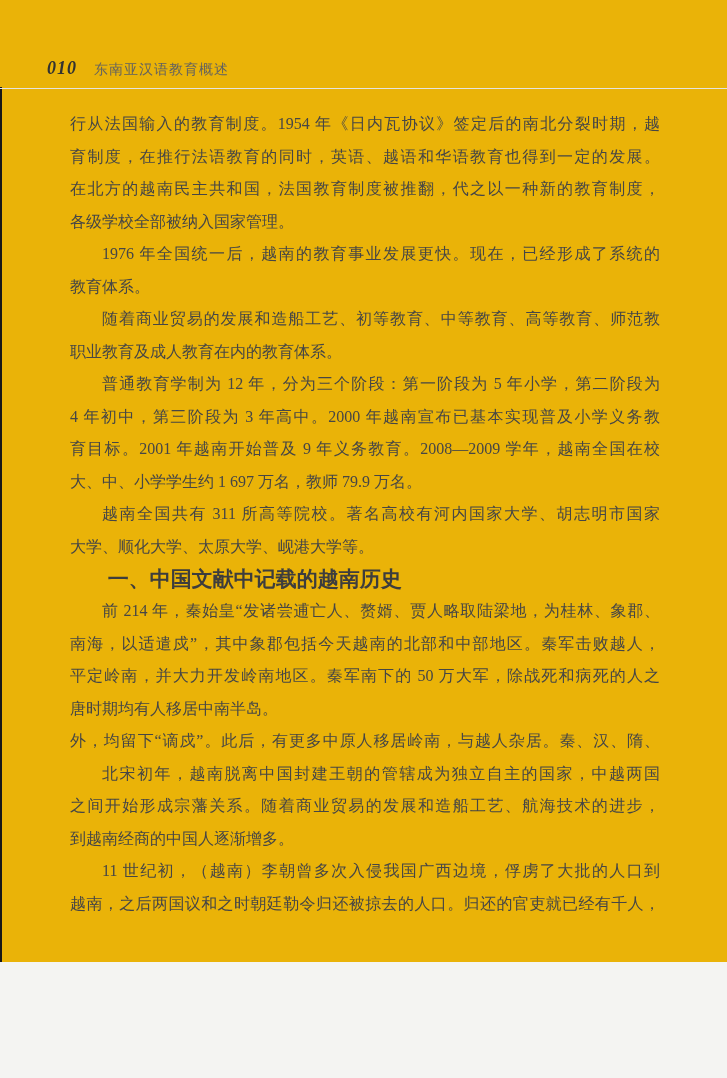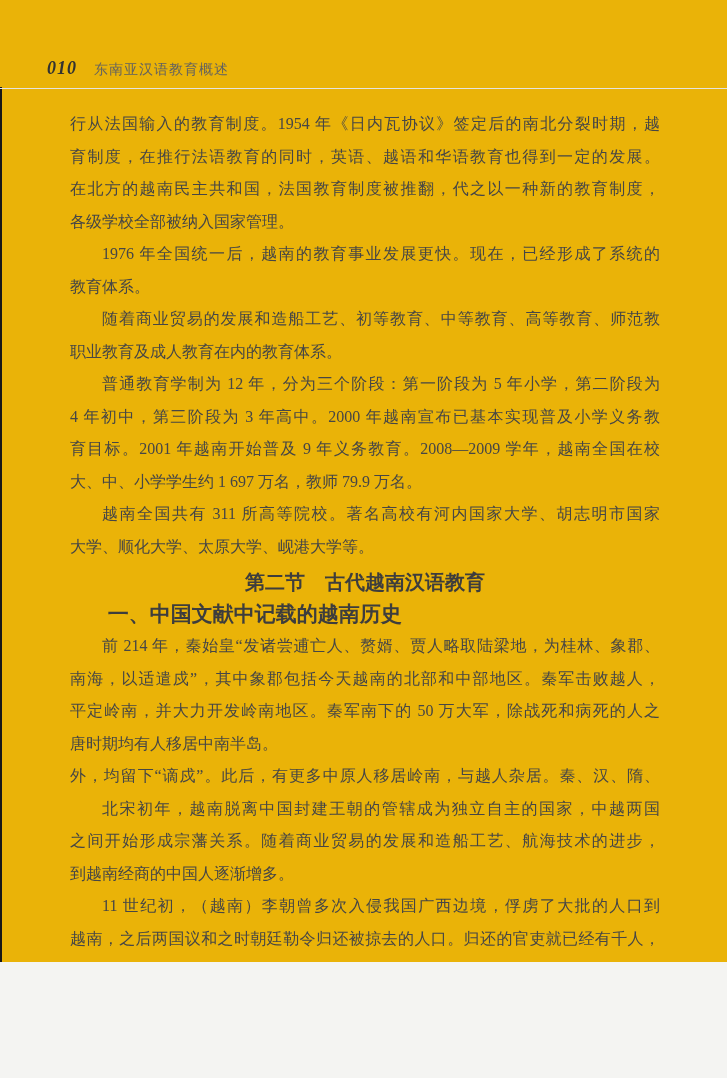--- a/index.html
+++ b/index.html
@@ -101,21 +101,20 @@
           <div class="line full">4 年初中，第三阶段为 3 年高中。2000 年越南宣布已基本实现普及小学义务教</div>
           <div class="line full">育目标。2001 年越南开始普及 9 年义务教育。2008—2009 学年，越南全国在校</div>
           <div class="line">大、中、小学学生约 1 697 万名，教师 79.9 万名。</div>
         </div>
         <div class="para">
           <div class="line indent full">越南全国共有 311 所高等院校。著名高校有河内国家大学、胡志明市国家</div>
           <div class="line">大学、顺化大学、太原大学、岘港大学等。</div>
         </div>
       </div>
 
-    <div class="section-heading">第二节　古代越南汉语教育</div>
 
     <div class="subsection-heading">一、中国文献中记载的越南历史</div>
 
     <div class="body-bottom" id="body-bottom">
         <div class="para">
           <div class="line indent full">前 214 年，秦始皇“发诸尝逋亡人、赘婿、贾人略取陆梁地，为桂林、象郡、</div>
           <div class="line full">南海，以适遣戍”，其中象郡包括今天越南的北部和中部地区。秦军击败越人，</div>
           <div class="line full">平定岭南，并大力开发岭南地区。秦军南下的 50 万大军，除战死和病死的人之</div>
           <div class="line">唐时期均有人移居中南半岛。</div>
           <div class="line full">外，均留下“谪戍”。此后，有更多中原人移居岭南，与越人杂居。秦、汉、隋、</div>

